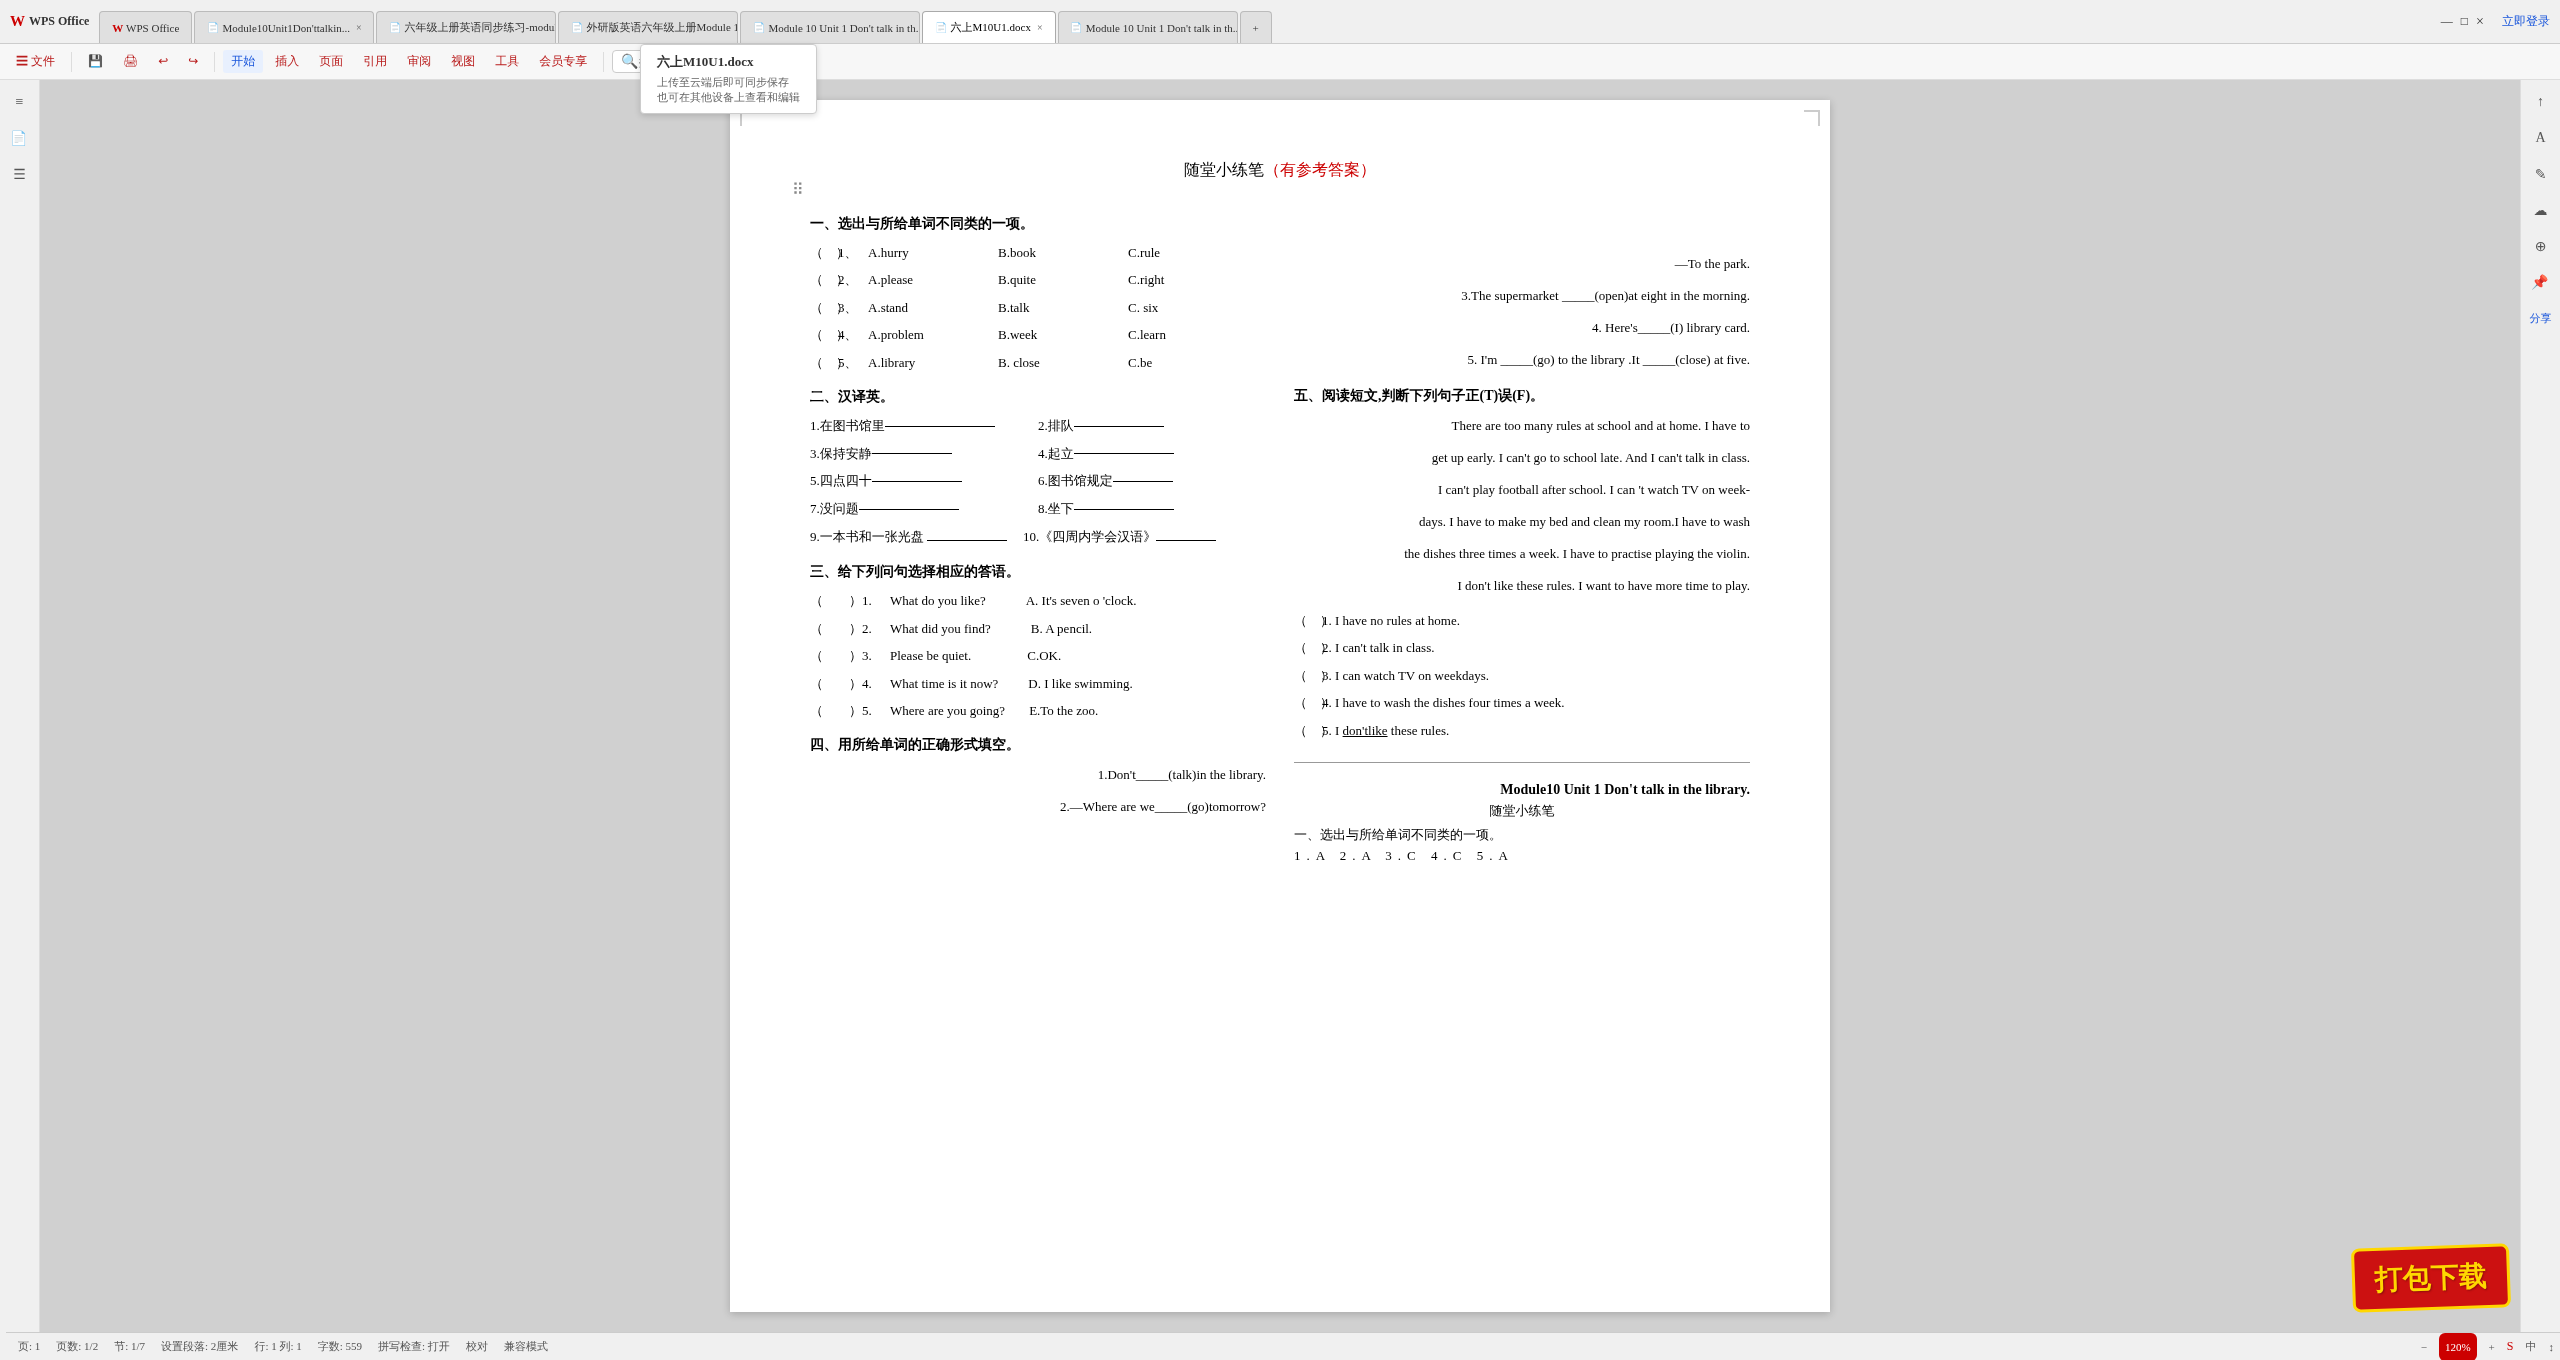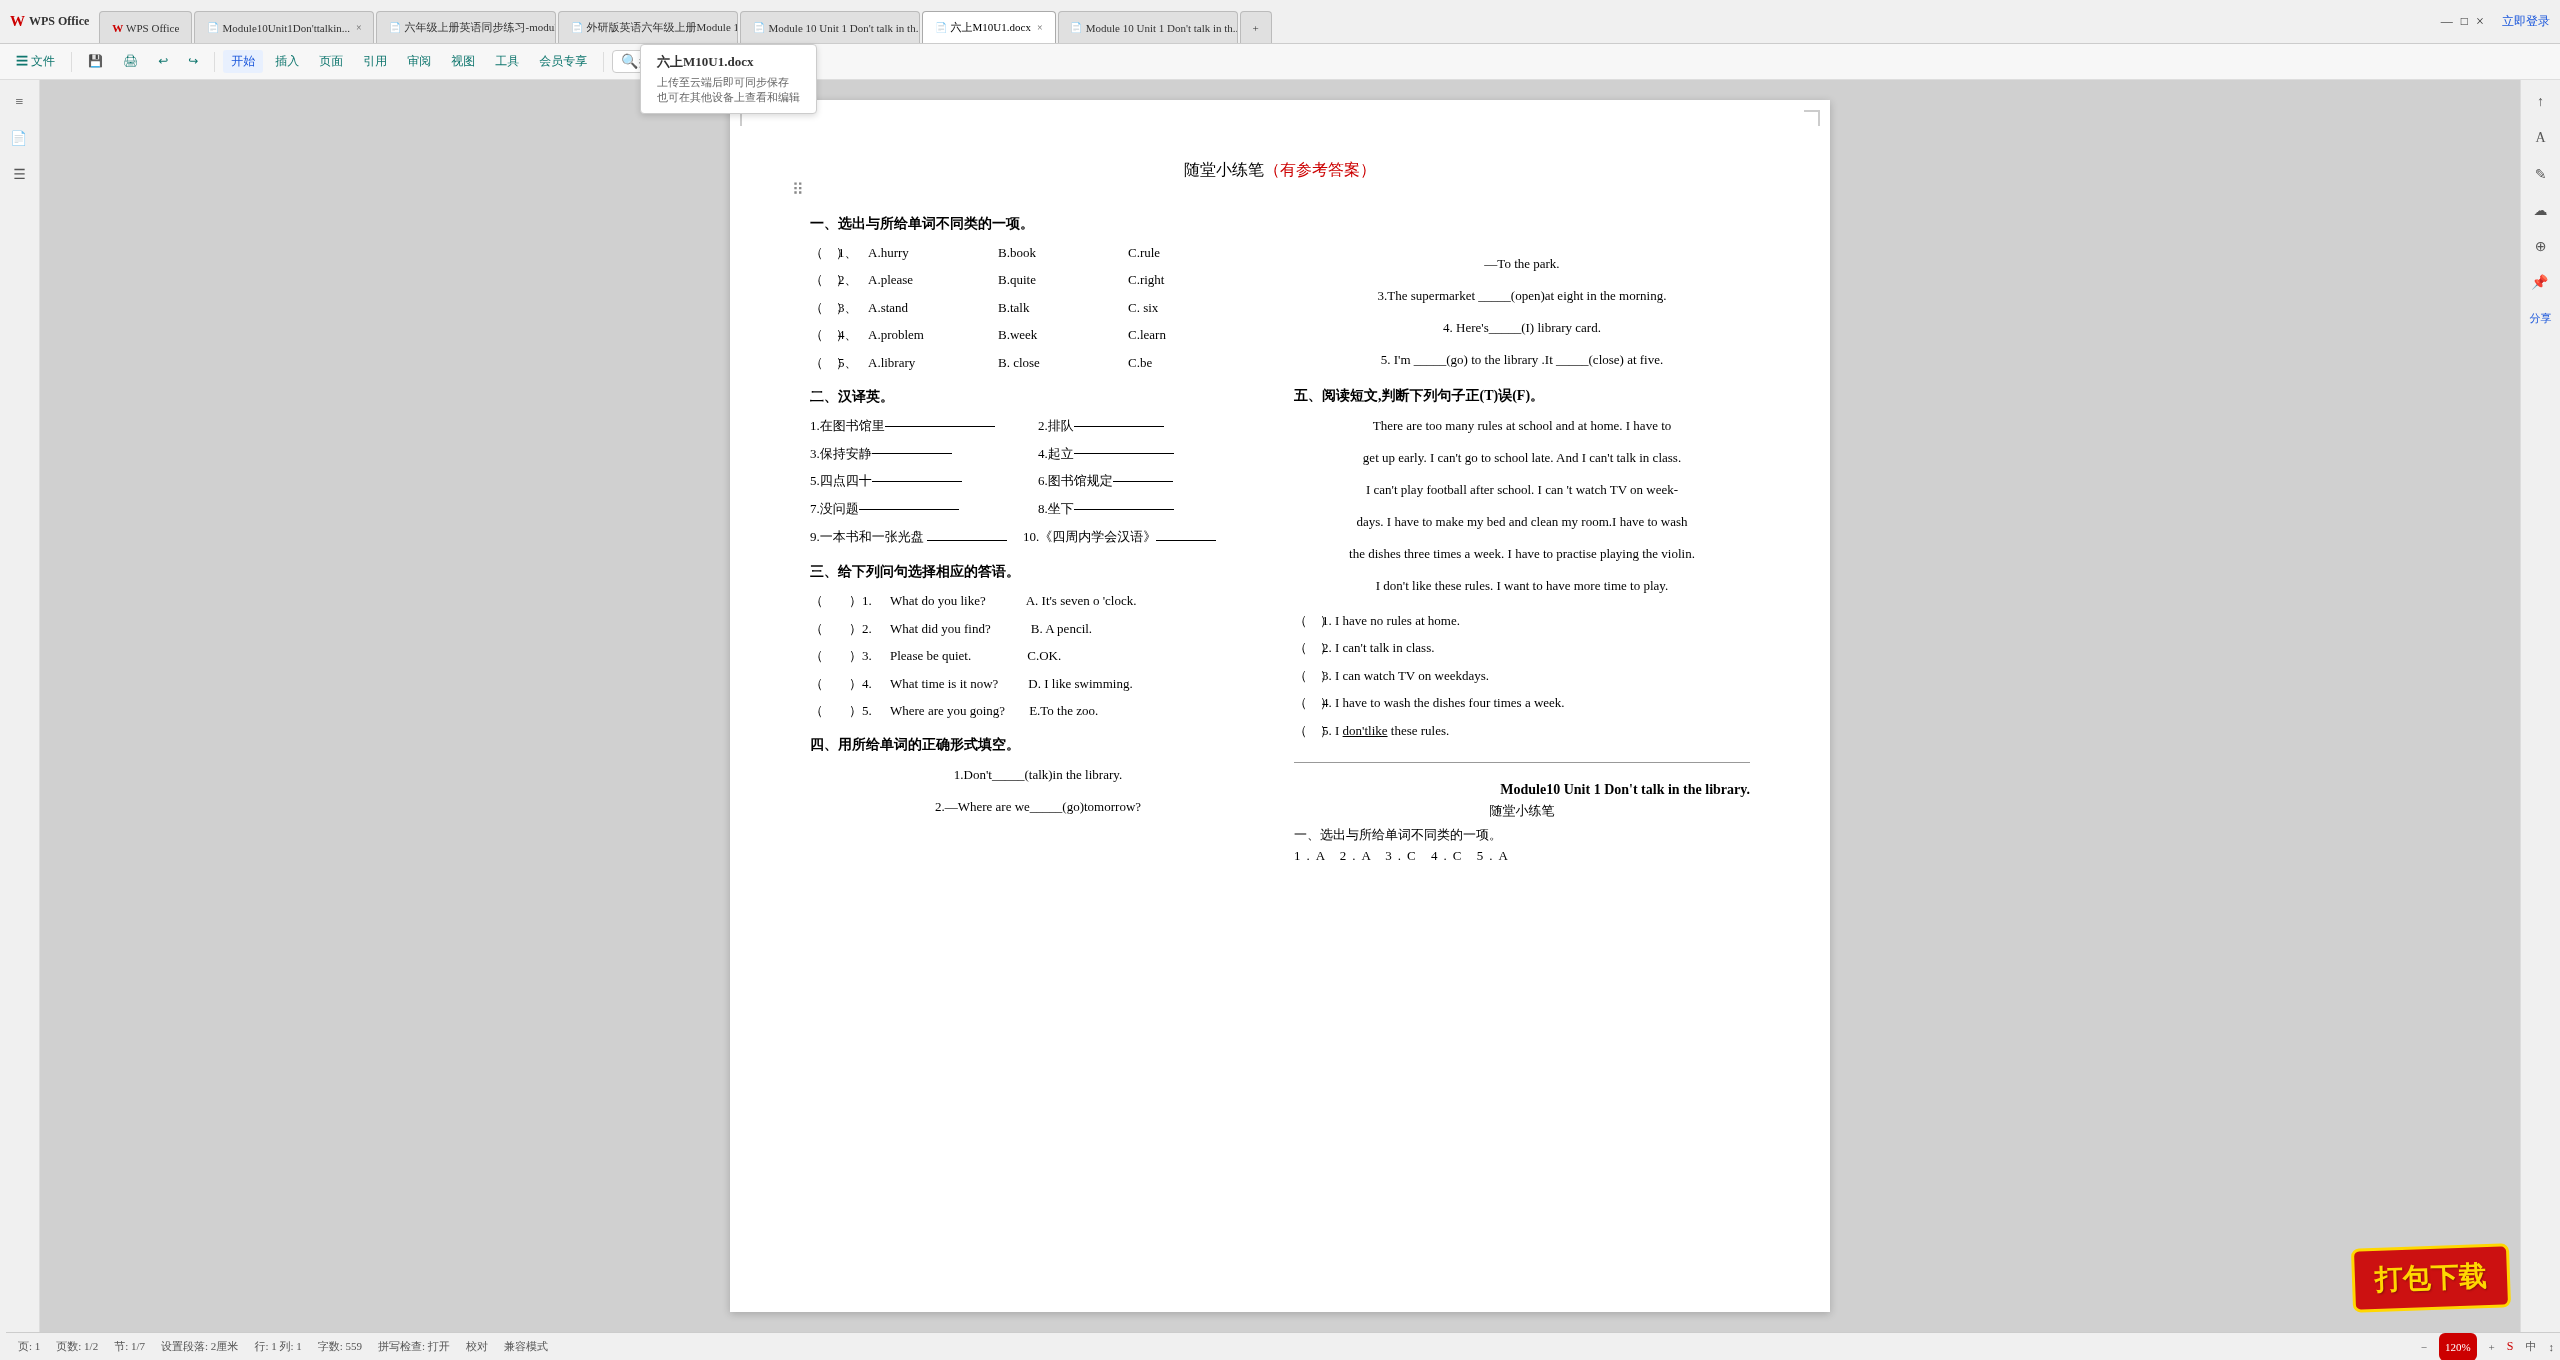--- a/index.html
+++ b/index.html
@@ -90,21 +90,21 @@
       left: 0;
       z-index: 99;
       display: flex;
       align-items: center;
       padding: 0 8px;
       gap: 4px;
     }
     .ribbon-btn {
       padding: 3px 8px;
       font-size: 12px;
-      color: #0f766e;
+      color: #b91c1c;
       cursor: pointer;
       border-radius: 3px;
     }
     .ribbon-btn.active {
       background: #e8f0fe;
       color: #1a56db;
     }
     .ribbon-divider {
       width: 1px;
       height: 20px;
@@ -289,21 +289,21 @@
       align-items: flex-start;
       margin: 4px 0;
       font-size: 13px;
       line-height: 1.8;
     }
 
     .reading-para {
       font-size: 13px;
       line-height: 2.0;
       margin: 6px 0;
-      text-align: center;
+      text-align: right;
     }
 
     .answer-section {
       margin-top: 20px;
       border-top: 1px solid #999;
       padding-top: 19px;
     }
     .answer-title {
       text-align: right;
       font-size: 14px;

